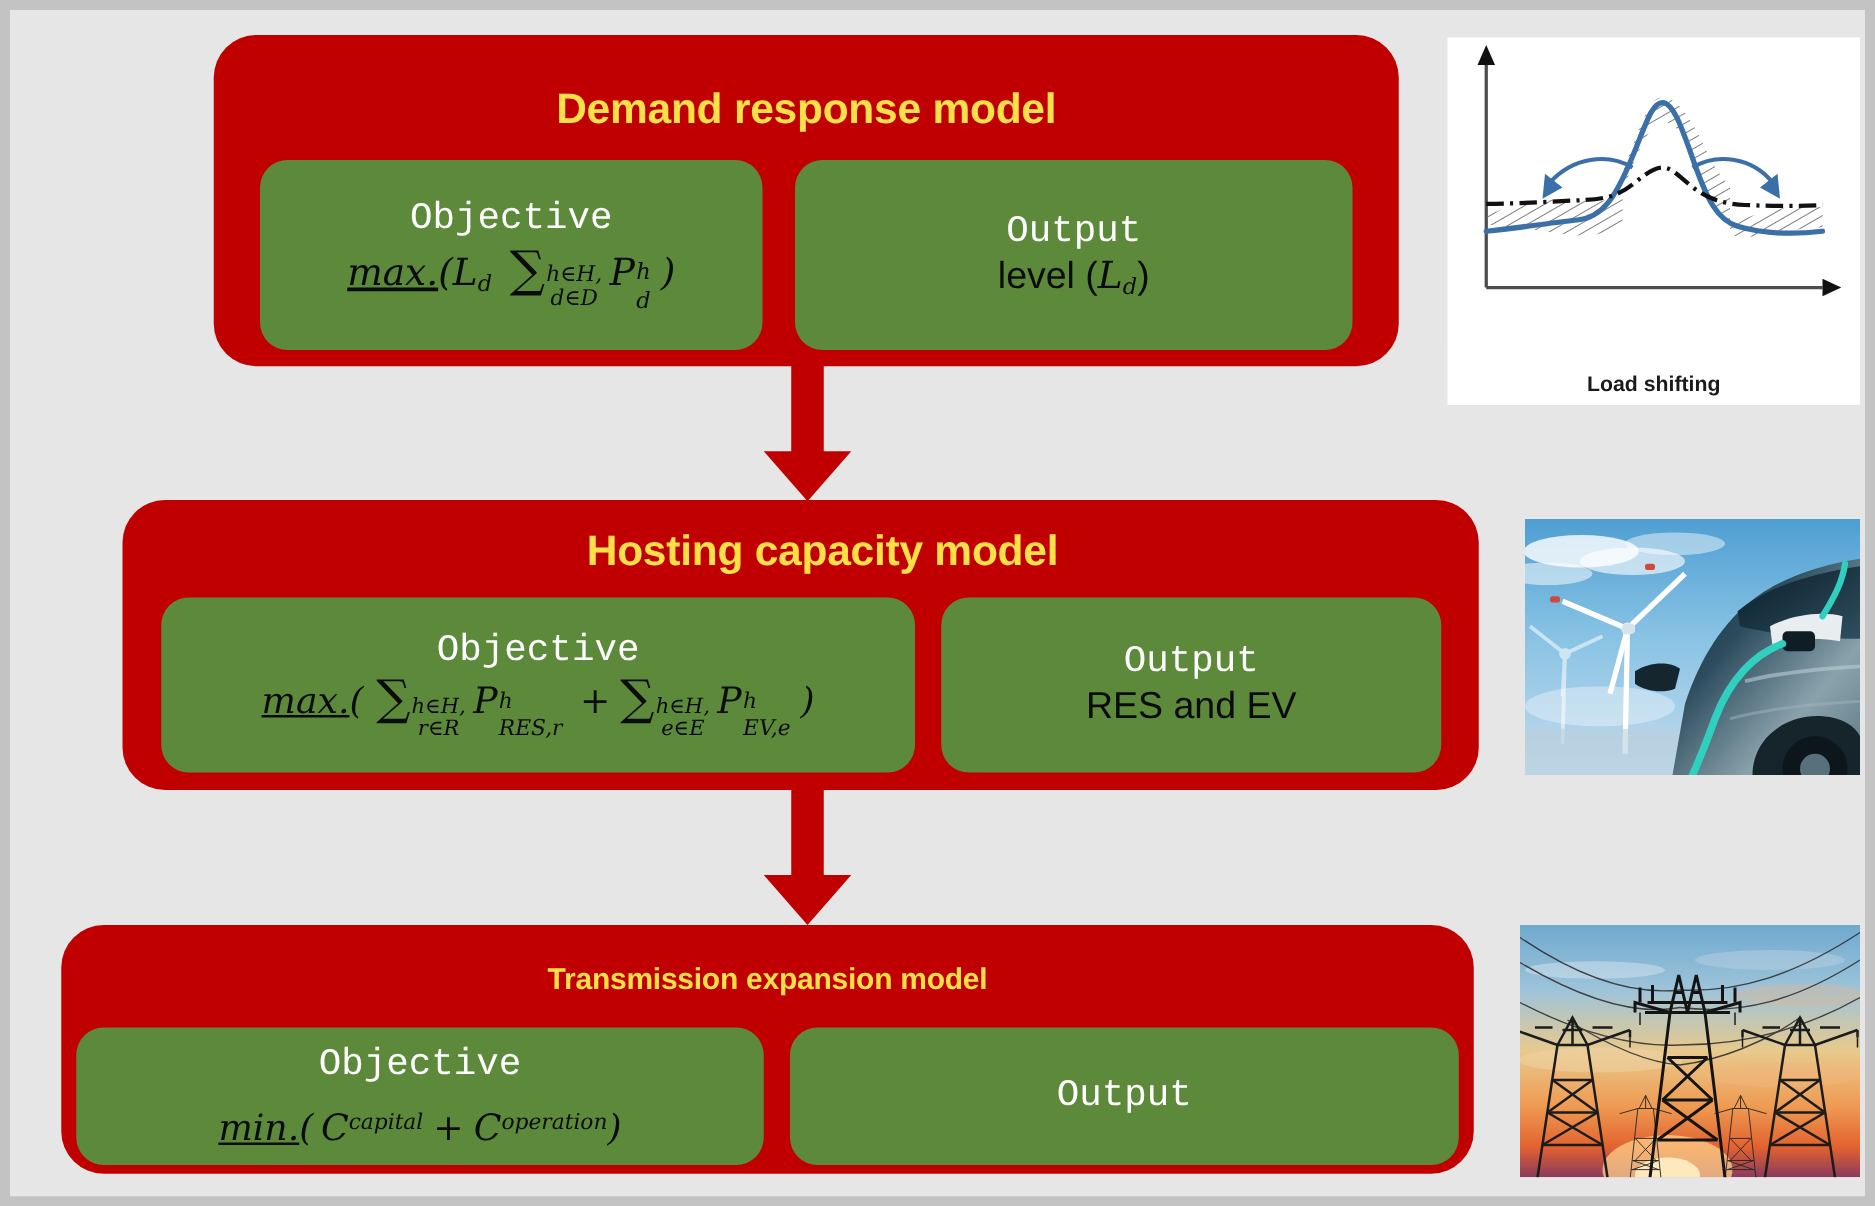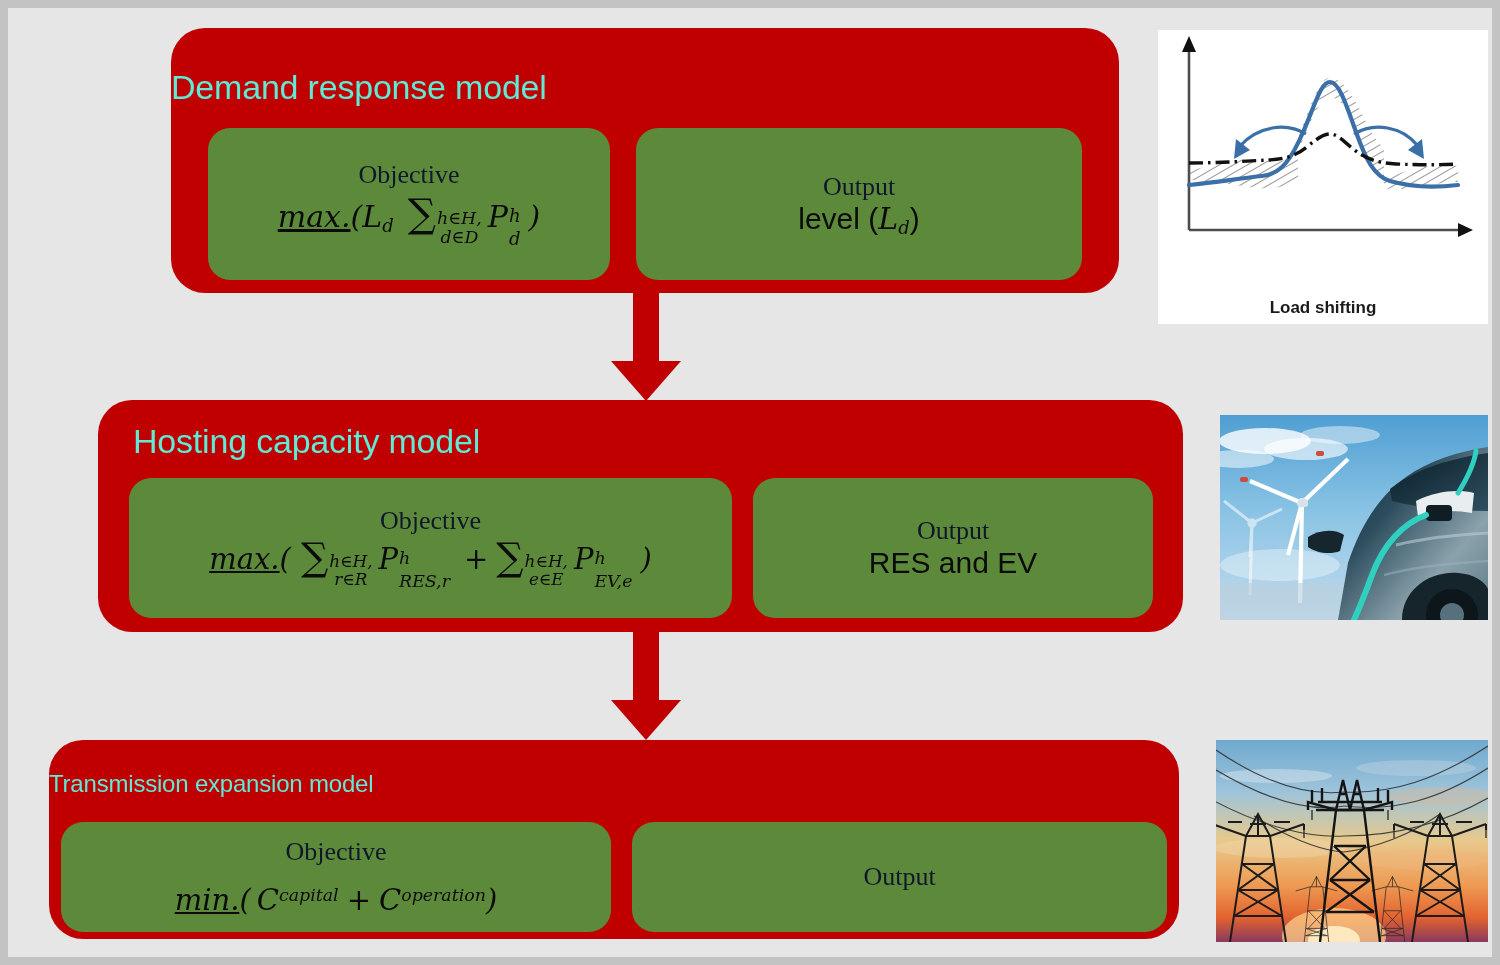--- a/index.html
+++ b/index.html
@@ -34,46 +34,47 @@
   .model-block {
     position: absolute;
     background: #c00000;
     border-radius: 34px;
     box-sizing: border-box;
   }
   .model-title {
     position: absolute;
     left: 0;
     right: 0;
-    color: #5eead4;
-    font-weight: normal;
+    text-align: center;
+    color: #fde047;
+    font-weight: bold;
     font-family: "Liberation Sans", sans-serif;
     letter-spacing: -0.2px;
     white-space: nowrap;
   }
 
   
   .green-box {
     position: absolute;
     background: #5d8a3a;
     border-radius: 22px;
     box-sizing: border-box;
     display: flex;
     flex-direction: column;
     align-items: center;
     justify-content: center;
     color: #000000;
     text-align: center;
     padding: 4px 8px;
   }
   .gb-label {
-    font-family: Liberation Serif, serif;
-    font-size: 26px;
+    font-family: Liberation Mono, monospace;
+    font-size: 30px;
     line-height: 1.16;
-    color: #0f172a;
+    color: #ffffff;
   }
   .gb-text {
     font-family: "Liberation Sans", sans-serif;
     font-size: 30px;
     line-height: 1.16;
     color: #0b0b0b;
   }
 
   
   .math {

